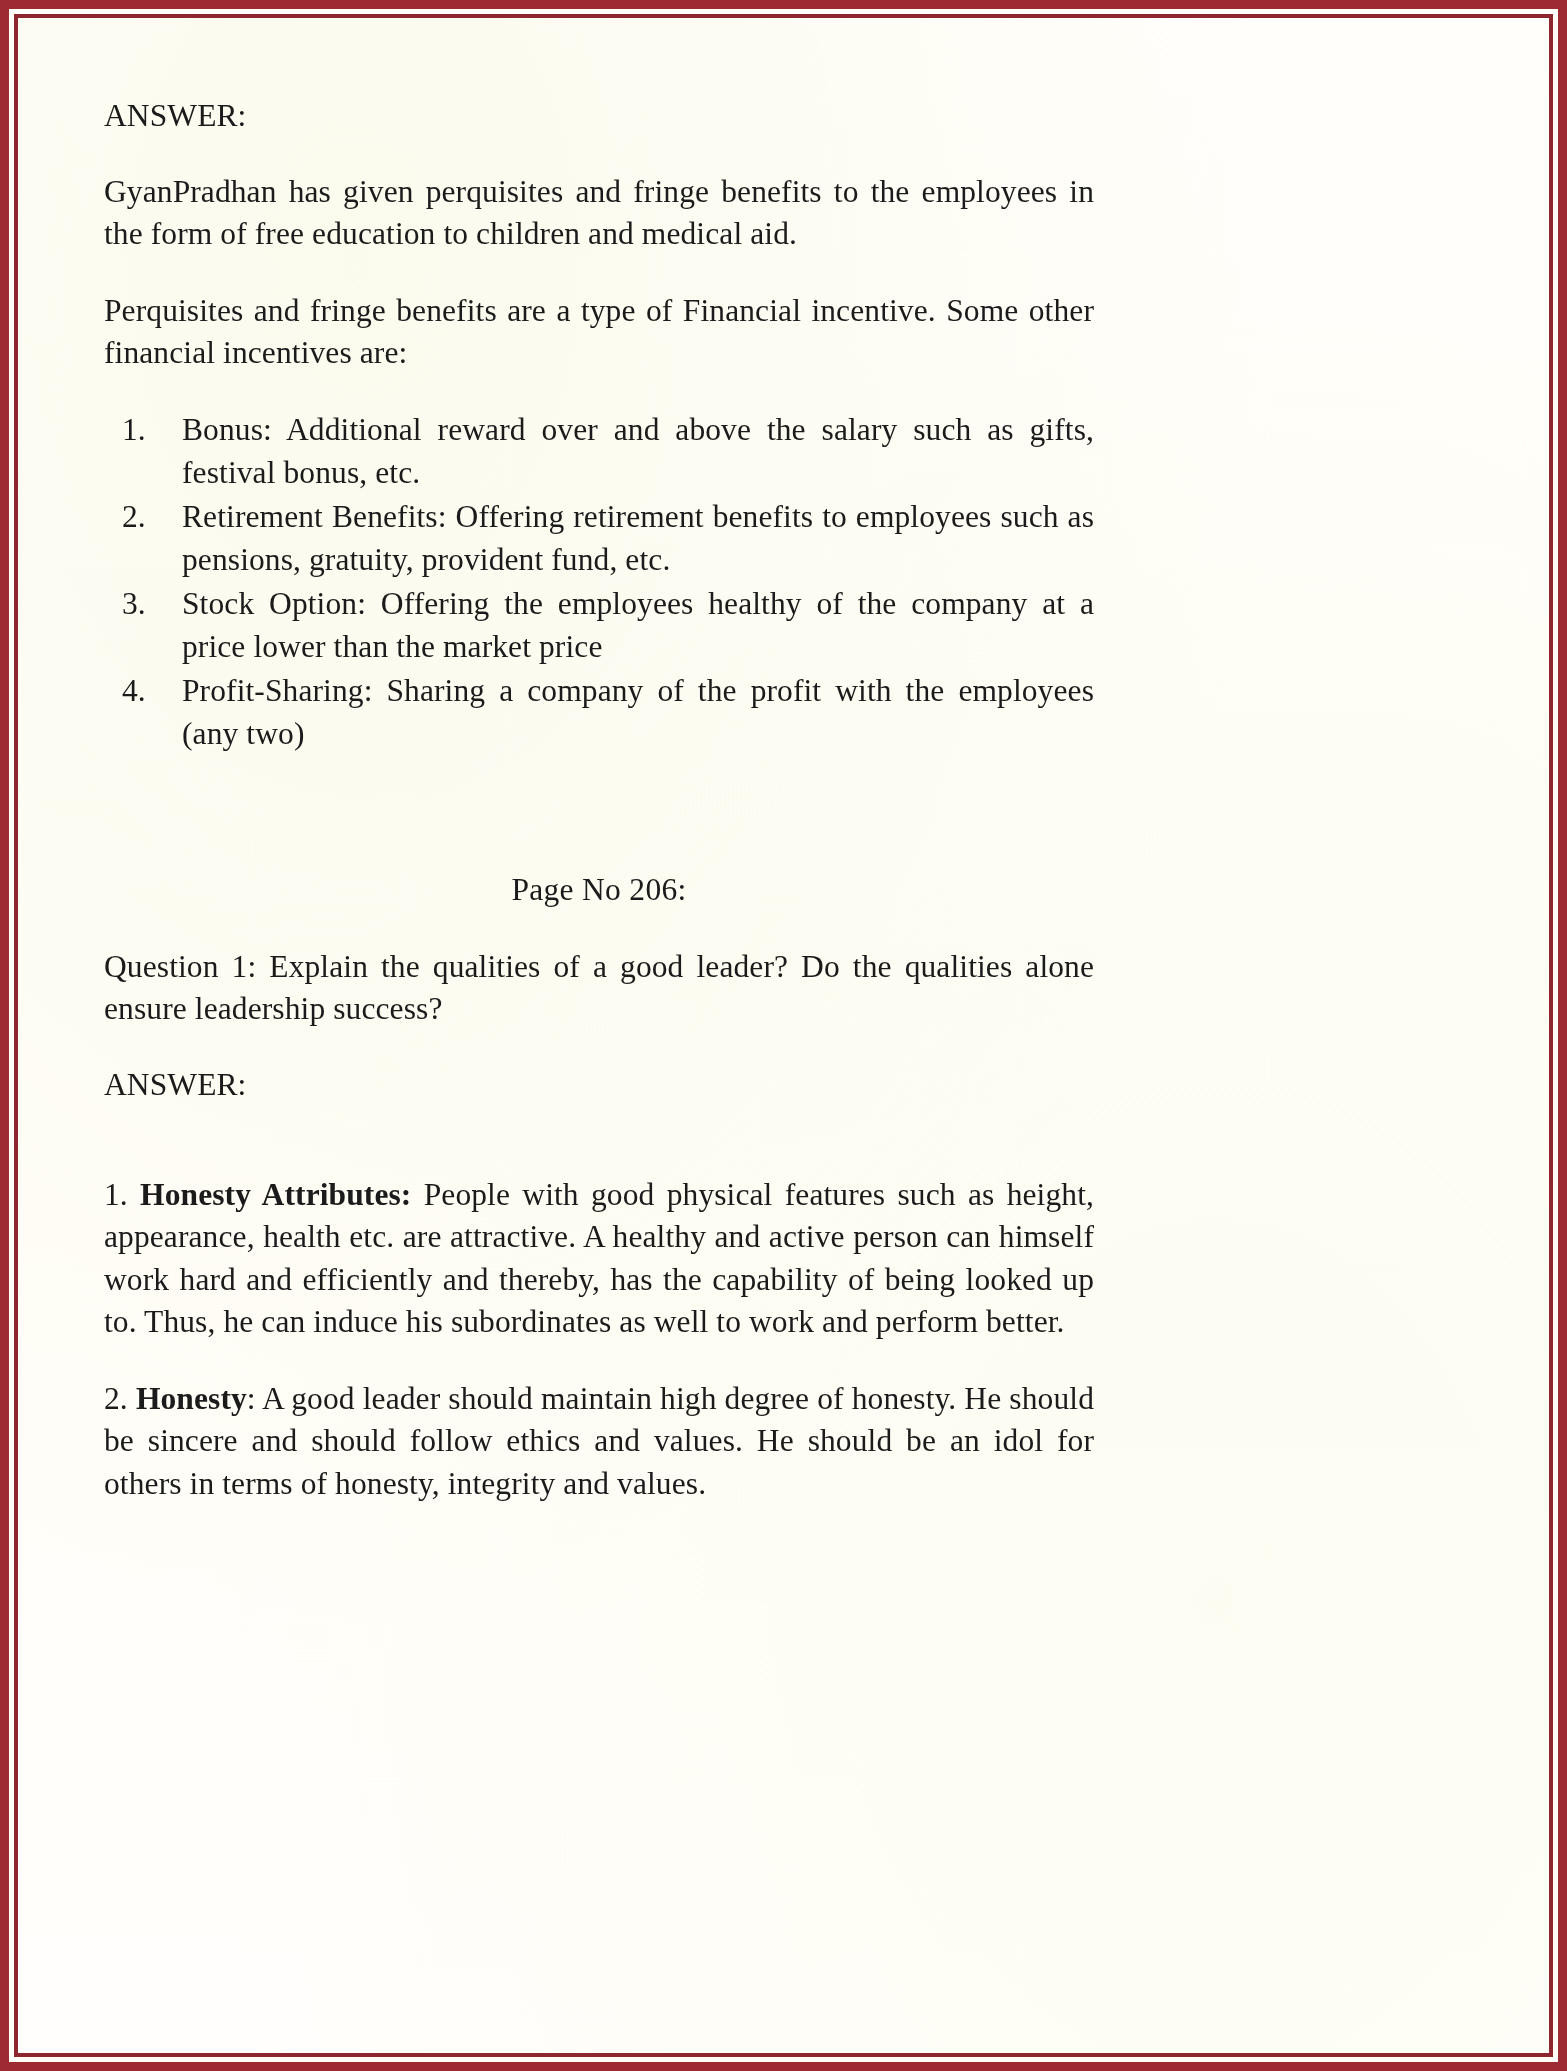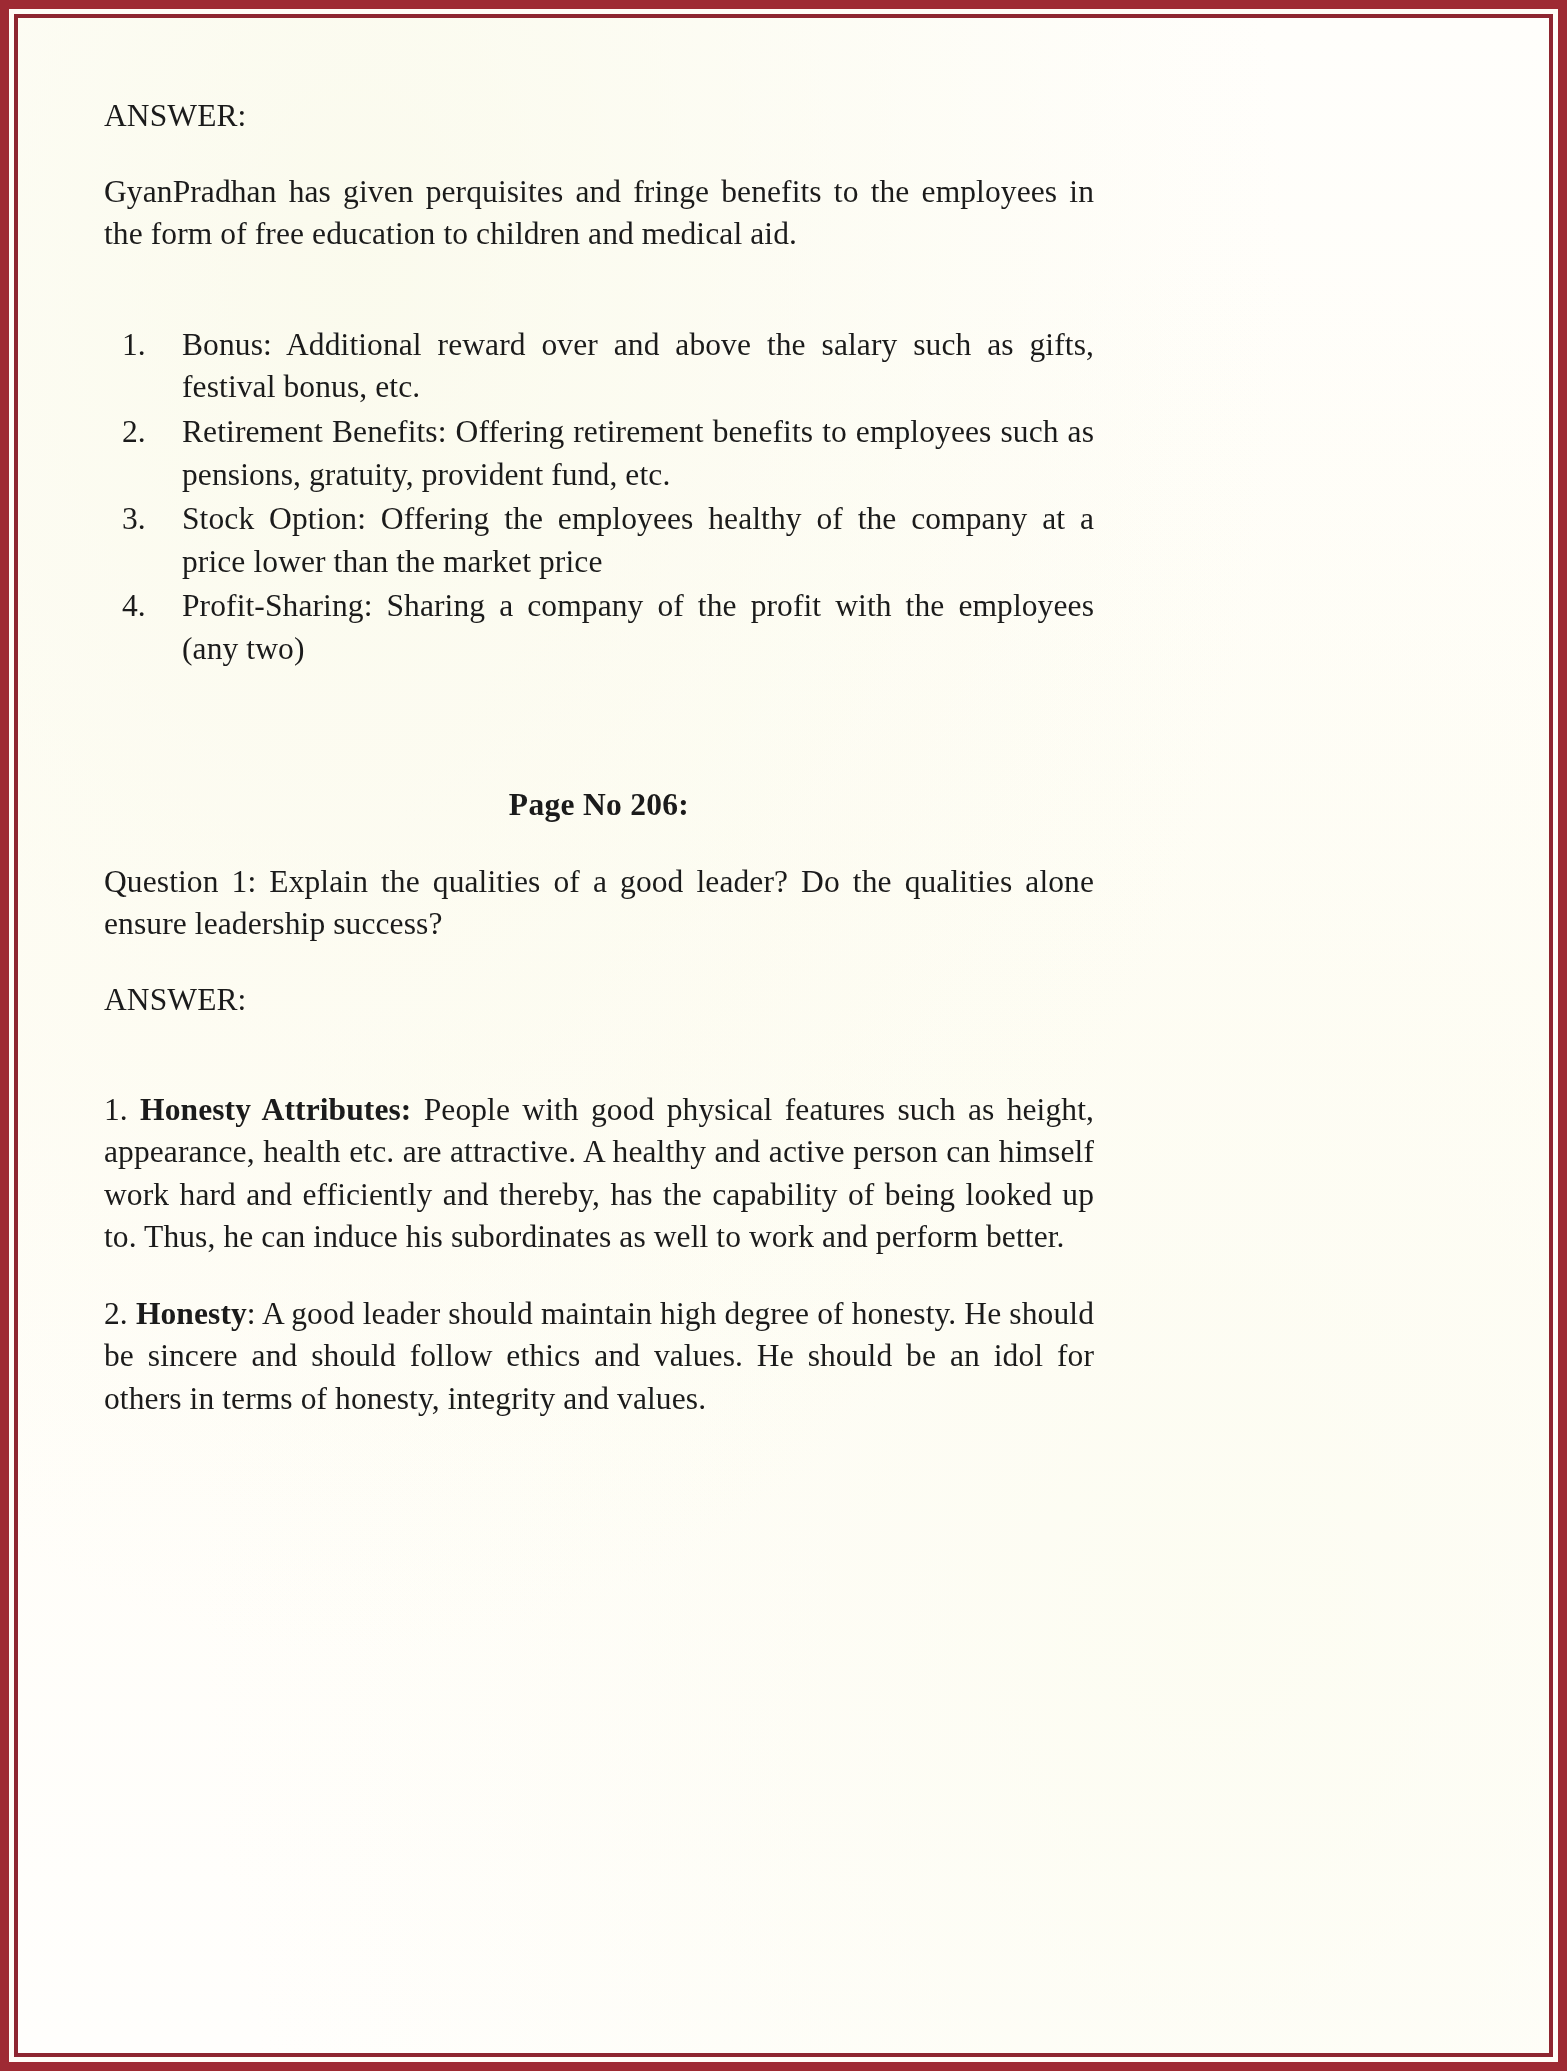--- a/index.html
+++ b/index.html
@@ -98,21 +98,21 @@
   }
   .num-list .li-text {
     flex: 1 1 auto;
     text-align: justify;
     text-align-last: left;
   }
 
   
   .page-heading {
     text-align: center;
-    font-weight: bold;
+    font-weight: normal;
     font-size: 31.5px;
     letter-spacing: 0.3px;
   }
 
   .q-label { font-weight: normal; }
   .lead    { font-weight: bold; }
 </style>
 </head>
 <body>
 
@@ -124,20 +124,21 @@
       <div class="sheet">
 
         <p class="answer-label flow">ANSWER:</p>
 
         <div class="gap-md"></div>
 
         <p class="justified">GyanPradhan has given perquisites and fringe benefits to the employees in the form of free education to children and medical aid.</p>
 
         <div class="gap-md"></div>
 
+        <p class="justified">Perquisites and fringe benefits are a type of Financial incentive. Some other financial incentives are:</p>
 
         <div class="gap-md"></div>
 
         <ul class="num-list">
           <li>
             <span class="marker">1.</span>
             <span class="li-text">Bonus: Additional reward over and above the salary such as gifts, festival bonus, etc.</span>
           </li>
           <li>
             <span class="marker">2.</span>

